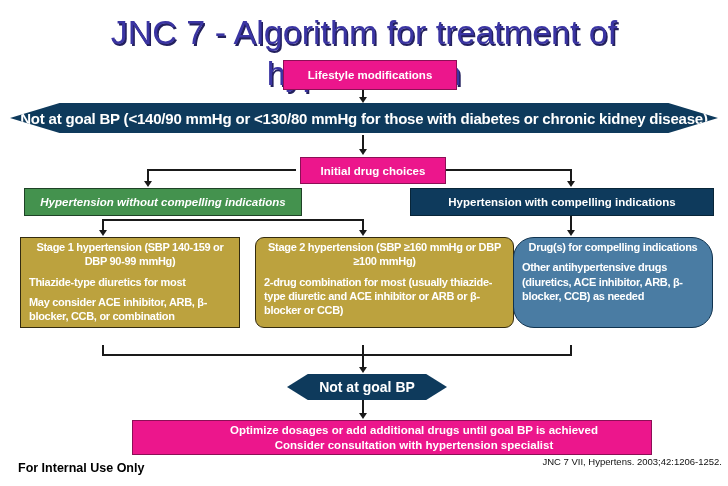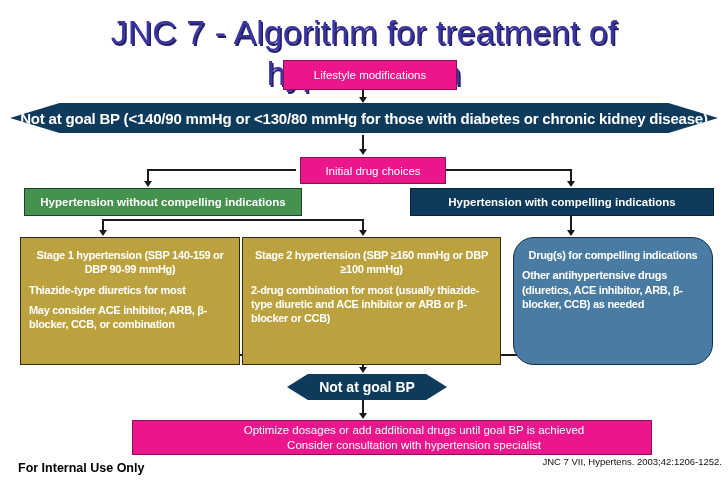--- a/index.html
+++ b/index.html
@@ -7,21 +7,21 @@
     position:relative;width:728px;height:486px;background:#ffffff;overflow:hidden;
     font-family:"Liberation Sans", sans-serif;
   }
   .title{
     position:absolute;left:64px;top:12px;width:600px;margin:0;
     font-size:34px;line-height:1.22;font-weight:400;text-align:center;
     color:#3b35a3;text-shadow:1.5px 1.5px 0 #23205e;z-index:1;
   }
   .pinkbox{
     position:absolute;background:#ec168c;border:1px solid #8c0f56;
-    color:#ffffff;font-weight:normal;text-align:center;z-index:3;
+    color:#ffffff;font-weight:bold;text-align:center;z-index:3;
     display:flex;align-items:center;justify-content:center;
   }
   .lifestyle{left:283px;top:60px;width:172px;height:28px;font-size:11.5px;}
   .initial{left:300px;top:157px;width:144px;height:25px;font-size:11.5px;}
   .optimize{left:132px;top:420px;width:474px;height:33px;font-size:11.5px;flex-direction:column;line-height:1.3;padding-left:44px;}
   .banner{
     position:absolute;left:10px;top:103px;width:708px;height:30px;background:#0e3a5c;
     clip-path:polygon(0% 50%,7% 0%,93% 0%,100% 50%,93% 100%,7% 100%);
     color:#ffffff;font-weight:bold;font-size:15px;letter-spacing:-0.2px;
     display:flex;align-items:center;justify-content:center;z-index:2;
@@ -30,33 +30,33 @@
     position:absolute;left:287px;top:374px;width:160px;height:26px;background:#0e3a5c;
     clip-path:polygon(0% 50%,13% 0%,87% 0%,100% 50%,87% 100%,13% 100%);
     color:#ffffff;font-weight:bold;font-size:14px;
     display:flex;align-items:center;justify-content:center;z-index:2;
   }
   .hdrbox{
     position:absolute;top:188px;height:28px;color:#ffffff;font-weight:bold;font-size:11.5px;
     display:flex;align-items:center;justify-content:center;white-space:nowrap;z-index:2;
     box-sizing:border-box;
   }
-  .greenhdr{left:24px;width:278px;background:#44924e;border:1px solid #1e4226;}
+  .greenhdr{left:24px;width:278px;background:#44924e;border:1px solid #1e4226;font-style:italic;}
   .navyhdr{left:410px;width:304px;background:#0e3a5c;border:1px solid #082538;}
   .card{
-    position:absolute;top:237px;height:128px;box-sizing:border-box;
+    position:absolute;top:237px;height:91px;box-sizing:border-box;
     color:#ffffff;font-weight:bold;font-size:11px;line-height:1.3;letter-spacing:-0.3px;
-    padding:10px 8px;z-index:2;
+    padding:2px 8px;z-index:2;
   }
   .olive{background:#bca23e;border:1.5px solid #332b10;}
   .steel{background:#4a7ca3;border:1.5px solid #10334f;}
   .card .card-heading{text-align:center;margin:0 0 6px 0;}
   .card p{margin:6px 0 0 0;text-align:left;}
   .stage1{left:20px;width:220px;}
-  .stage2{left:242px;width:259px;}
+  .stage2{left:255px;width:259px;border-radius:9px;}
   .compelling{left:513px;width:200px;border-radius:21px;}
   .vline,.hline{position:absolute;background:#1a1a1a;z-index:1;}
   .vline{width:2px;}
   .hline{height:2px;}
   .ah{
     position:absolute;width:0;height:0;z-index:1;
     border-left:4px solid transparent;border-right:4px solid transparent;
     border-top:6px solid #1a1a1a;
   }
   .citation{

